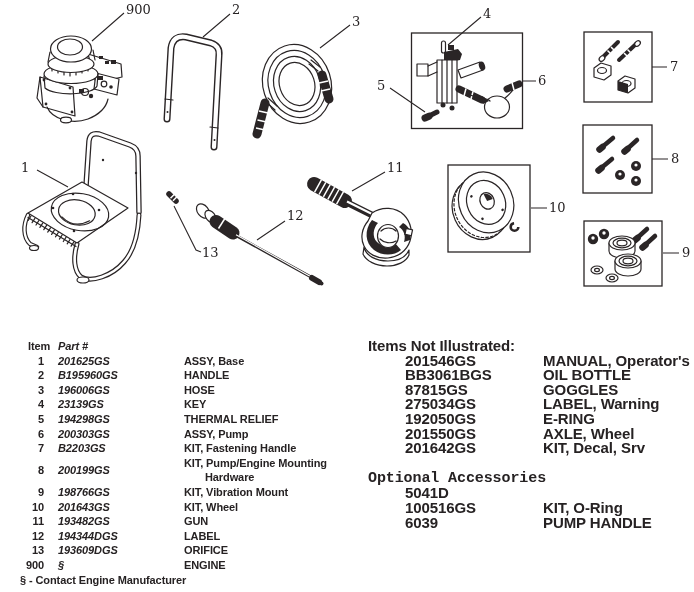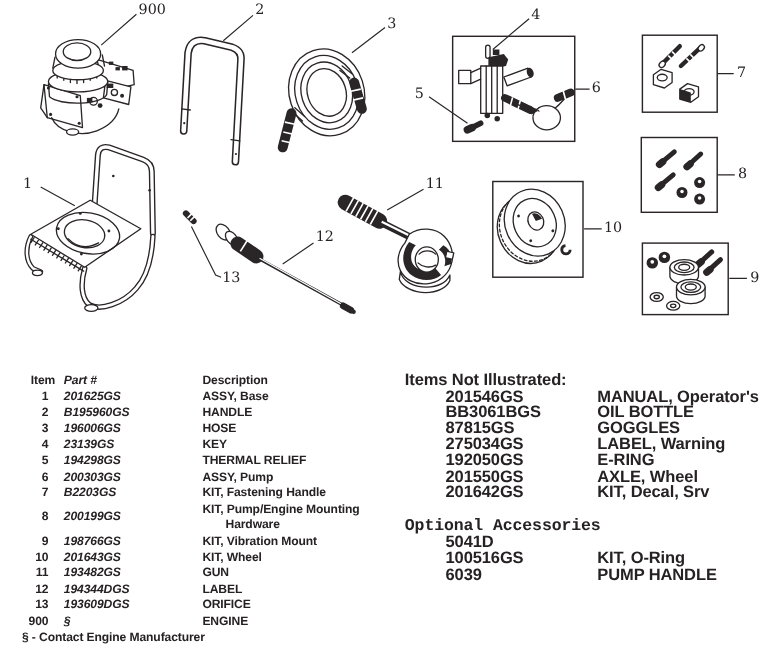--- a/index.html
+++ b/index.html
@@ -277,21 +277,20 @@
   <div class="callout" style="left:387px;top:161px">11</div>
   <div class="callout" style="left:287px;top:209px">12</div>
   <div class="callout" style="left:202px;top:246px">13</div>
   <div class="callout" style="left:126px;top:3px">900</div>
 </div>
 
 <div class="left-table">
   <div class="prow header">
     <span class="c-item">Item</span>
     <span class="c-part">Part #</span>
-    <span class="c-desc">Description</span>
   </div>
   <div>
       <div class="prow">
         <span class="c-item">1</span>
         <span class="c-part">201625GS</span>
         <span class="c-desc">
           <div>ASSY, Base</div>
         </span>
       </div>
       <div class="prow">

